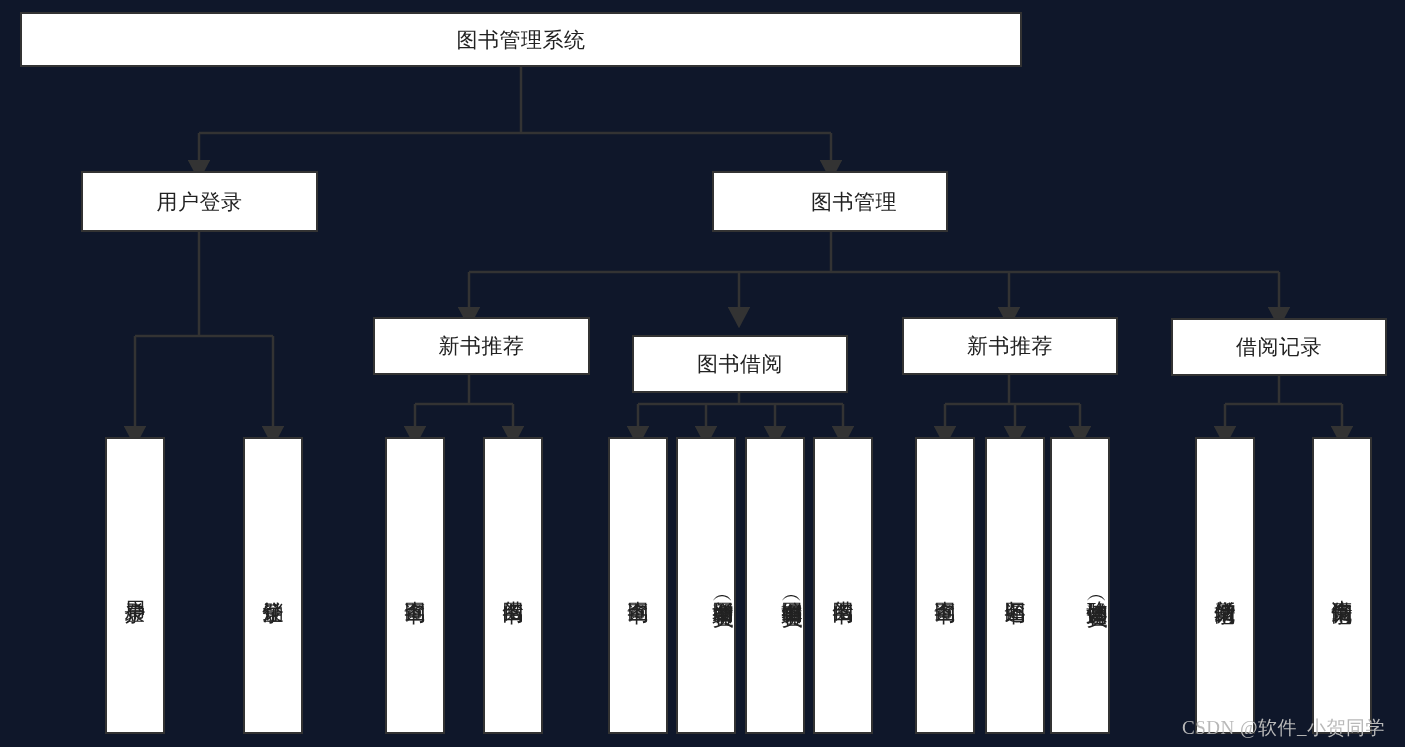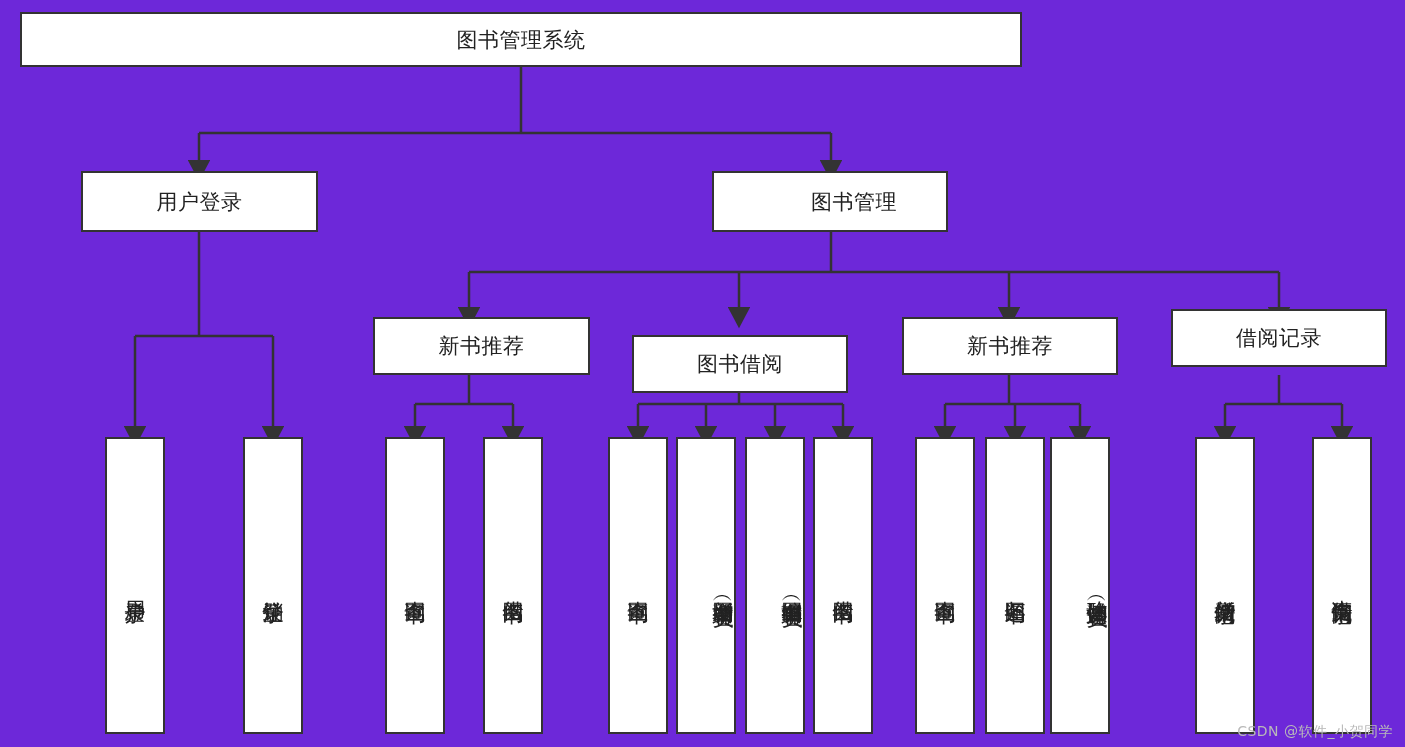--- a/index.html
+++ b/index.html
@@ -7,22 +7,23 @@
     padding: 0;
     background: #ffffff;
   }
   body {
     font-family: "DejaVu Sans", "Liberation Sans", sans-serif;
   }
   #canvas {
     position: relative;
     width: 1405px;
     height: 747px;
-    background: #6d28d9;
+    background: #0f172a;
     overflow: hidden;
+    font-family: Liberation Serif, serif;
   }
   .node {
     position: absolute;
     box-sizing: border-box;
     border: 2.5px solid #333333;
     background: #ffffff;
     display: flex;
     align-items: center;
     justify-content: center;
     color: #222222;
@@ -52,23 +53,23 @@
   #edges {
     position: absolute;
     left: 0;
     top: 0;
     width: 1405px;
     height: 747px;
     pointer-events: none;
   }
   #watermark {
     position: absolute;
-    right: 12px;
+    right: 20px;
     bottom: 6px;
-    font-size: 14px;
+    font-size: 19px;
     color: #b9b9b9;
     letter-spacing: 0.5px;
     white-space: nowrap;
   }
 </style>
 </head>
 <body>
 
 <div id="canvas">
 
@@ -135,21 +136,21 @@
 
   <div class="node h-node" style="left:373px; top:317px; width:217px; height:58px;justify-content:center;">
     <span class="lbl">新书推荐</span>
   </div>
   <div class="node h-node" style="left:632px; top:314px; width:216px; height:58px;margin-top:21px;">
     <span class="lbl">图书借阅</span>
   </div>
   <div class="node h-node" style="left:902px; top:317px; width:216px; height:58px;">
     <span class="lbl">新书推荐</span>
   </div>
-  <div class="node h-node" style="left:1171px; top:309px; width:216px; height:58px;">
+  <div class="node h-node" style="left:1171px; top:318px; width:216px; height:58px;">
     <span class="lbl">借阅记录</span>
   </div>
 
   <div class="node v-node center-text" style="left:105px; top:437px; width:60px; height:297px;">
     <span class="lbl">用户登录</span>
   </div>
   <div class="node v-node center-text" style="left:243px; top:437px; width:60px; height:297px;">
     <span class="lbl">注销登录</span>
   </div>
 

